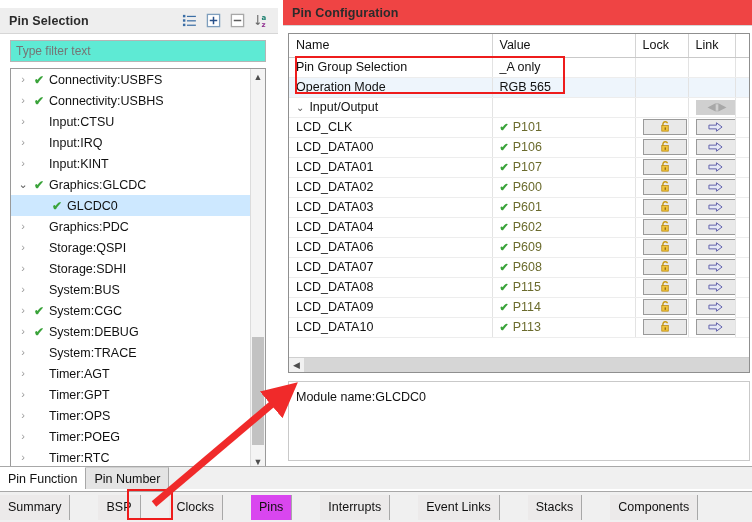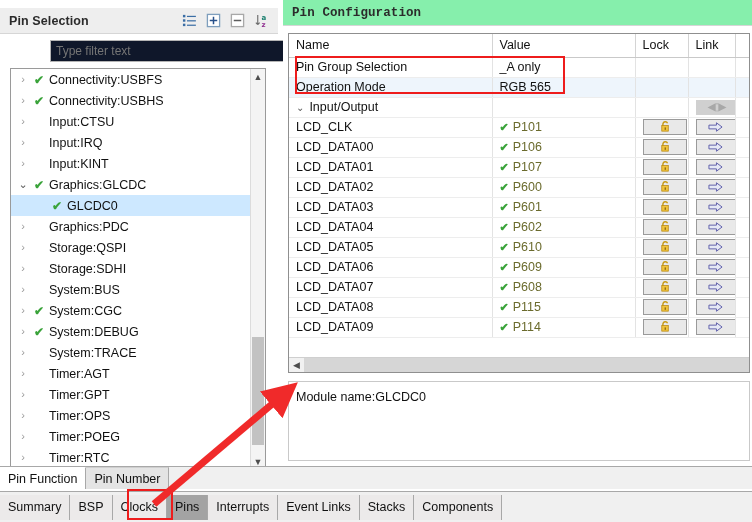--- a/index.html
+++ b/index.html
@@ -30,24 +30,24 @@
   }
   .header-tools {
     margin-left: auto; display: flex; align-items: center;
     gap: 9px; padding-right: 9px;
   }
   .tool-ico { width: 15px; height: 15px; display: block; }
 
   .filter-wrap { padding: 6px 10px 4px 10px; }
   .filter-box {
     width: 256px; height: 22px;
-    border: 1px solid #b5b5b5; background: #0f172a;
+    border: 1px solid #b5b5b5; background: #5eead4;
     font-family: "Liberation Sans", sans-serif;
     font-size: 12px; color: #6d6d6d;
-    padding: 0 5px; outline: none; margin-left: 40px;
+    padding: 0 5px; outline: none;
   }
 
   .tree-wrap {
     position: absolute; left: 10px; top: 60px;
     width: 256px; height: 402px;
     border: 1px solid #9a9a9a; background: #fff;
     overflow: hidden;
   }
   .tree-inner {
     position: absolute; left: 0; top: 0; right: 15px; bottom: 0;
@@ -97,35 +97,35 @@
     height: 22px; padding: 0 8px; display: flex; align-items: center;
     font-size: 12.5px; color: #111; background: #e4e4e4;
     border-right: 1px solid #a8a8a8; border-top: 1px solid #cfcfcf;
   }
   .stab.active { background: #ffffff; border-top-color: #ffffff; }
 
   
   #maintabs {
     position: absolute; left: 0; top: 491px; width: 752px; height: 31px;
     background: #f0f0f0; border-top: 1px solid #a8a8a8;
-    display: flex; align-items: center;
+    display: flex; align-items: center; gap: 28px;
   }
   .mtab {
     height: 25px; padding: 0 8px; display: flex; align-items: center;
     font-size: 12.5px; color: #111; background: #eceaea;
     border-right: 1px solid #a8a8a8;
   }
-  .mtab.active { background: #a3a3a3; }
+  .mtab.active { background: #d946ef; }
 
   
   #pin-config {
     position: absolute; left: 283px; top: 0; width: 469px; height: 466px;
     background: #ffffff;
   }
-  #pin-config .panel-header { background:#86efac;font-family:Liberation Mono, monospace; }
+  #pin-config .panel-header { background:#ef4444; }
 
   .table-wrap {
     position: absolute; left: 5px; top: 33px; width: 462px; height: 340px;
     border: 1px solid #8f8f8f; background: #fff; overflow: hidden;
   }
   table.pc { border-collapse: collapse; width: 100%; table-layout: fixed; }
   table.pc th {
     height: 23px; font-weight: normal; font-size: 12.5px; text-align: left;
     background: #ffffff; border-right: 1px solid #d4d4d4;
     border-bottom: 1px solid #c9c9c9; padding-left: 7px; color: #111;
@@ -461,33 +461,20 @@
                     <path d="M4.2 6.2 V4.1 a2.6 2.6 0 0 1 5.0 -0.6" fill="none" stroke="#c69a12" stroke-width="1.5"></path>
                     <rect x="3" y="6" width="7" height="6" fill="#f0c33c" stroke="#b8860b" stroke-width="0.8"></rect>
                     <rect x="6.1" y="8" width="1.2" height="2.6" fill="#7a5a05"></rect>
                   </svg></span></td>
               <td class="cell-btn"><span class="mini-btn link"><svg class="arrow-ico" width="15" height="12" viewBox="0 0 16 12">
                     <path d="M1 4 H9 V1.5 L15 6 L9 10.5 V8 H1 Z" fill="#e5e9f5" stroke="#5b5ba8" stroke-width="1"></path>
                   </svg></span></td>
               <td></td>
             </tr>
             <tr class="">
-              <td class="ind2"><span>LCD_DATA05</span></td>
-              <td><span class="vcheck">✔</span><span class="vtext">P610</span></td>
-              <td class="cell-btn"><span class="mini-btn"><svg class="lock-ico" width="13" height="13" viewBox="0 0 14 14">
-                    <path d="M4.2 6.2 V4.1 a2.6 2.6 0 0 1 5.0 -0.6" fill="none" stroke="#c69a12" stroke-width="1.5"></path>
-                    <rect x="3" y="6" width="7" height="6" fill="#f0c33c" stroke="#b8860b" stroke-width="0.8"></rect>
-                    <rect x="6.1" y="8" width="1.2" height="2.6" fill="#7a5a05"></rect>
-                  </svg></span></td>
-              <td class="cell-btn"><span class="mini-btn link"><svg class="arrow-ico" width="15" height="12" viewBox="0 0 16 12">
-                    <path d="M1 4 H9 V1.5 L15 6 L9 10.5 V8 H1 Z" fill="#e5e9f5" stroke="#5b5ba8" stroke-width="1"></path>
-                  </svg></span></td>
-              <td></td>
-            </tr>
-            <tr class="">
               <td class="ind2"><span>LCD_DATA06</span></td>
               <td><span class="vcheck">✔</span><span class="vtext">P609</span></td>
               <td class="cell-btn"><span class="mini-btn"><svg class="lock-ico" width="13" height="13" viewBox="0 0 14 14">
                     <path d="M4.2 6.2 V4.1 a2.6 2.6 0 0 1 5.0 -0.6" fill="none" stroke="#c69a12" stroke-width="1.5"></path>
                     <rect x="3" y="6" width="7" height="6" fill="#f0c33c" stroke="#b8860b" stroke-width="0.8"></rect>
                     <rect x="6.1" y="8" width="1.2" height="2.6" fill="#7a5a05"></rect>
                   </svg></span></td>
               <td class="cell-btn"><span class="mini-btn link"><svg class="arrow-ico" width="15" height="12" viewBox="0 0 16 12">
                     <path d="M1 4 H9 V1.5 L15 6 L9 10.5 V8 H1 Z" fill="#e5e9f5" stroke="#5b5ba8" stroke-width="1"></path>
                   </svg></span></td>
@@ -515,20 +502,33 @@
                     <rect x="6.1" y="8" width="1.2" height="2.6" fill="#7a5a05"></rect>
                   </svg></span></td>
               <td class="cell-btn"><span class="mini-btn link"><svg class="arrow-ico" width="15" height="12" viewBox="0 0 16 12">
                     <path d="M1 4 H9 V1.5 L15 6 L9 10.5 V8 H1 Z" fill="#e5e9f5" stroke="#5b5ba8" stroke-width="1"></path>
                   </svg></span></td>
               <td></td>
             </tr>
             <tr class="">
               <td class="ind2"><span>LCD_DATA09</span></td>
               <td><span class="vcheck">✔</span><span class="vtext">P114</span></td>
+              <td class="cell-btn"><span class="mini-btn"><svg class="lock-ico" width="13" height="13" viewBox="0 0 14 14">
+                    <path d="M4.2 6.2 V4.1 a2.6 2.6 0 0 1 5.0 -0.6" fill="none" stroke="#c69a12" stroke-width="1.5"></path>
+                    <rect x="3" y="6" width="7" height="6" fill="#f0c33c" stroke="#b8860b" stroke-width="0.8"></rect>
+                    <rect x="6.1" y="8" width="1.2" height="2.6" fill="#7a5a05"></rect>
+                  </svg></span></td>
+              <td class="cell-btn"><span class="mini-btn link"><svg class="arrow-ico" width="15" height="12" viewBox="0 0 16 12">
+                    <path d="M1 4 H9 V1.5 L15 6 L9 10.5 V8 H1 Z" fill="#e5e9f5" stroke="#5b5ba8" stroke-width="1"></path>
+                  </svg></span></td>
+              <td></td>
+            </tr>
+            <tr class="">
+              <td class="ind2"><span>LCD_DATA10</span></td>
+              <td><span class="vcheck">✔</span><span class="vtext">P113</span></td>
               <td class="cell-btn"><span class="mini-btn"><svg class="lock-ico" width="13" height="13" viewBox="0 0 14 14">
                     <path d="M4.2 6.2 V4.1 a2.6 2.6 0 0 1 5.0 -0.6" fill="none" stroke="#c69a12" stroke-width="1.5"></path>
                     <rect x="3" y="6" width="7" height="6" fill="#f0c33c" stroke="#b8860b" stroke-width="0.8"></rect>
                     <rect x="6.1" y="8" width="1.2" height="2.6" fill="#7a5a05"></rect>
                   </svg></span></td>
               <td class="cell-btn"><span class="mini-btn link"><svg class="arrow-ico" width="15" height="12" viewBox="0 0 16 12">
                     <path d="M1 4 H9 V1.5 L15 6 L9 10.5 V8 H1 Z" fill="#e5e9f5" stroke="#5b5ba8" stroke-width="1"></path>
                   </svg></span></td>
               <td></td>
             </tr>

